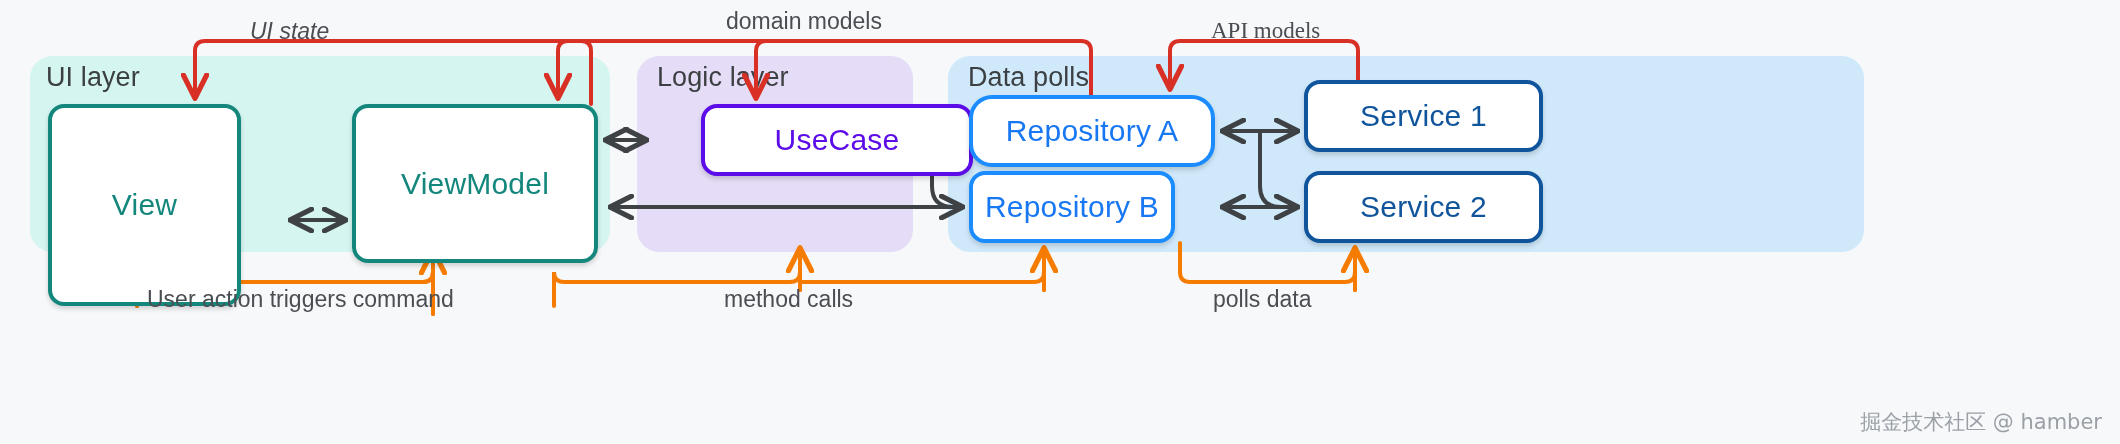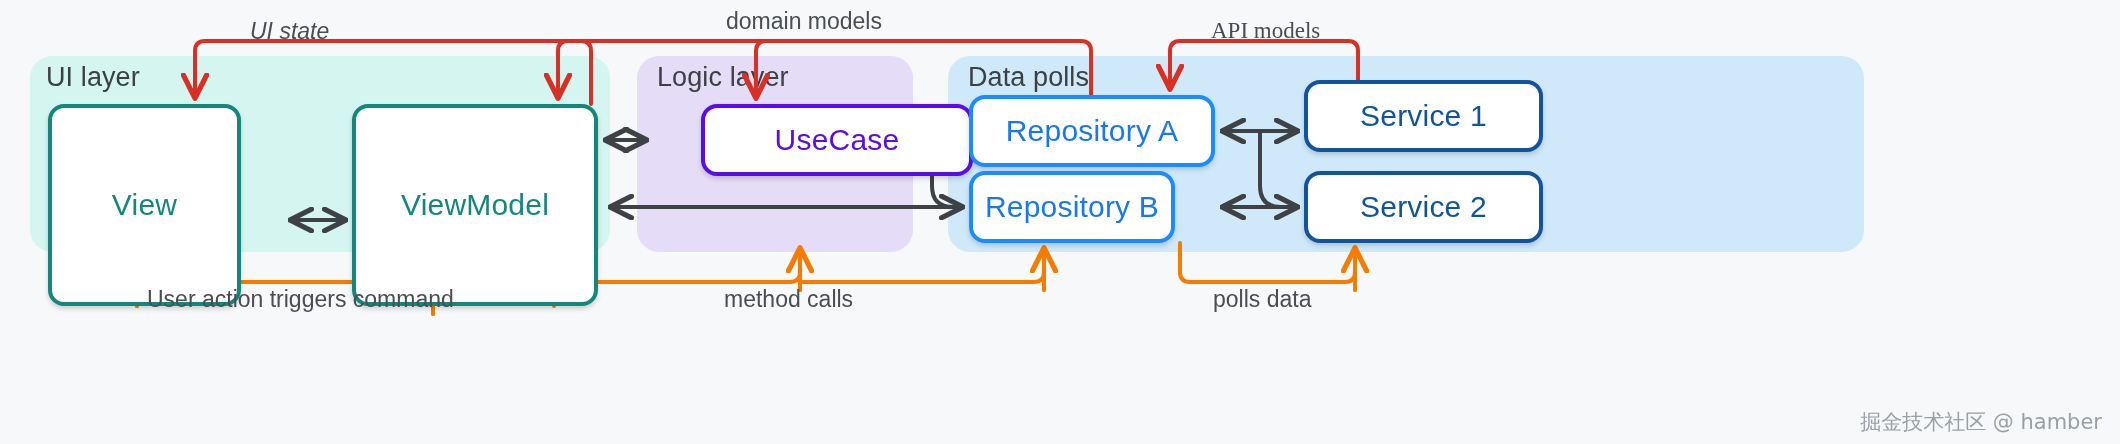--- a/index.html
+++ b/index.html
@@ -56,23 +56,23 @@
     font-size: 30px;
     letter-spacing: .2px;
     box-shadow: 0 3px 5px rgba(0,0,0,.16);
   }
   .node.teal   { border: 4px solid #14877c; color: #14877c; }
   .node.purple { border: 4px solid #5b0ce8; color: #5b0ce8; }
   .node.blue   { border: 4px solid #1a8cff; color: #1877f2; }
   .node.navy   { border: 4px solid #10559c; color: #10559c; }
 
   #node-view      { left: 48px;   top: 104px; width: 193px; height: 202px; }
-  #node-viewmodel { left: 352px;  top: 104px; width: 246px; height: 202px; }
+  #node-viewmodel { left: 352px;  top: 104px; width: 246px; height: 159px; }
   #node-usecase   { left: 653px;  top: 104px; width: 272px; height: 72px; margin-left: 48px;  }
-  #node-repo-a    { left: 969px;  top: 95px;  width: 246px; height: 72px;  }
+  #node-repo-a    { left: 969px;  top: 95px;  width: 246px; height: 72px; border-radius: 23px;  }
   #node-repo-b    { left: 969px;  top: 171px; width: 206px; height: 72px;  }
   #node-service-1 { left: 1304px; top: 80px;  width: 239px; height: 72px;  }
   #node-service-2 { left: 1304px; top: 171px; width: 239px; height: 72px;  }
 
   
   .edge-label {
     position: absolute;
     font-size: 23px;
     color: #4a4d52;
     white-space: nowrap;

